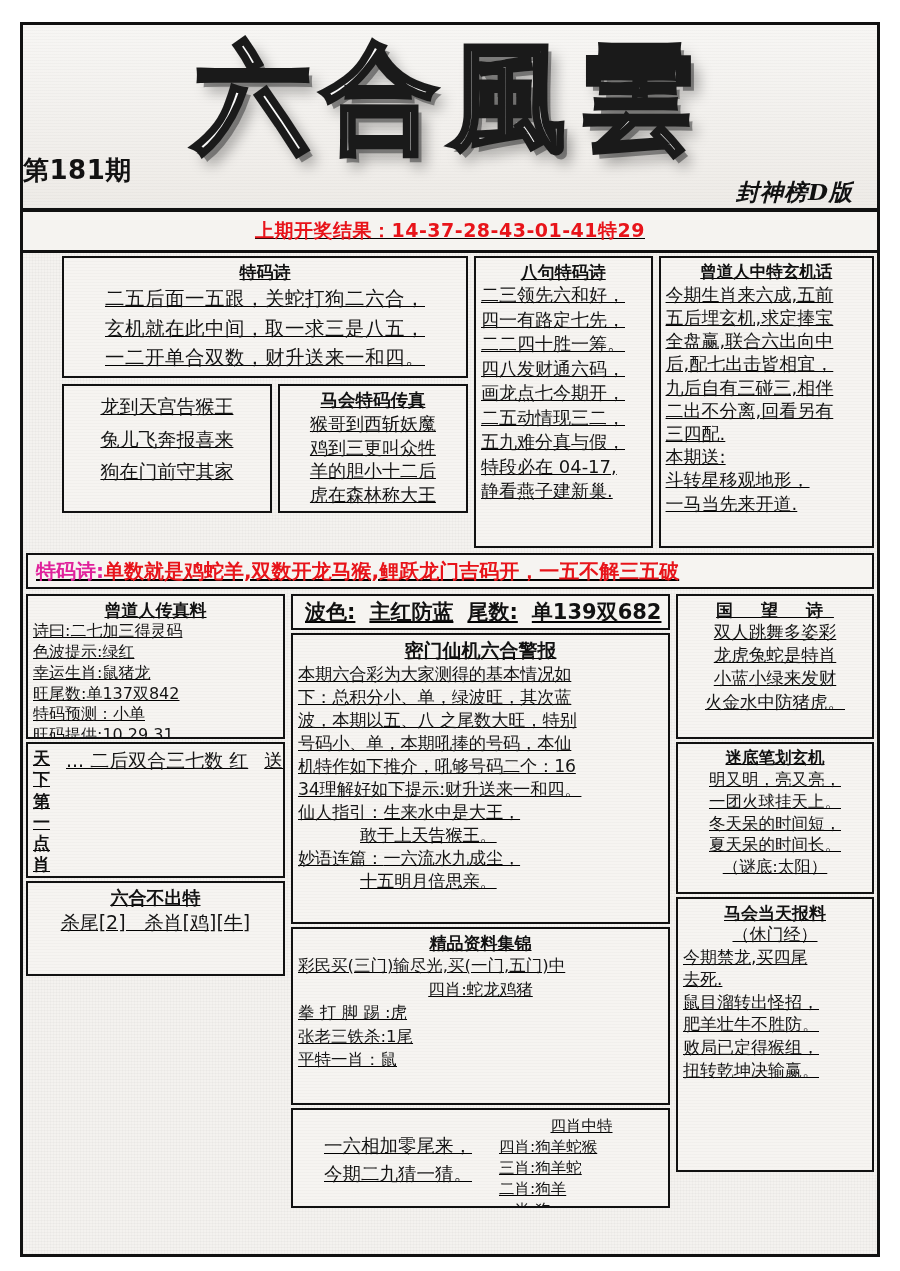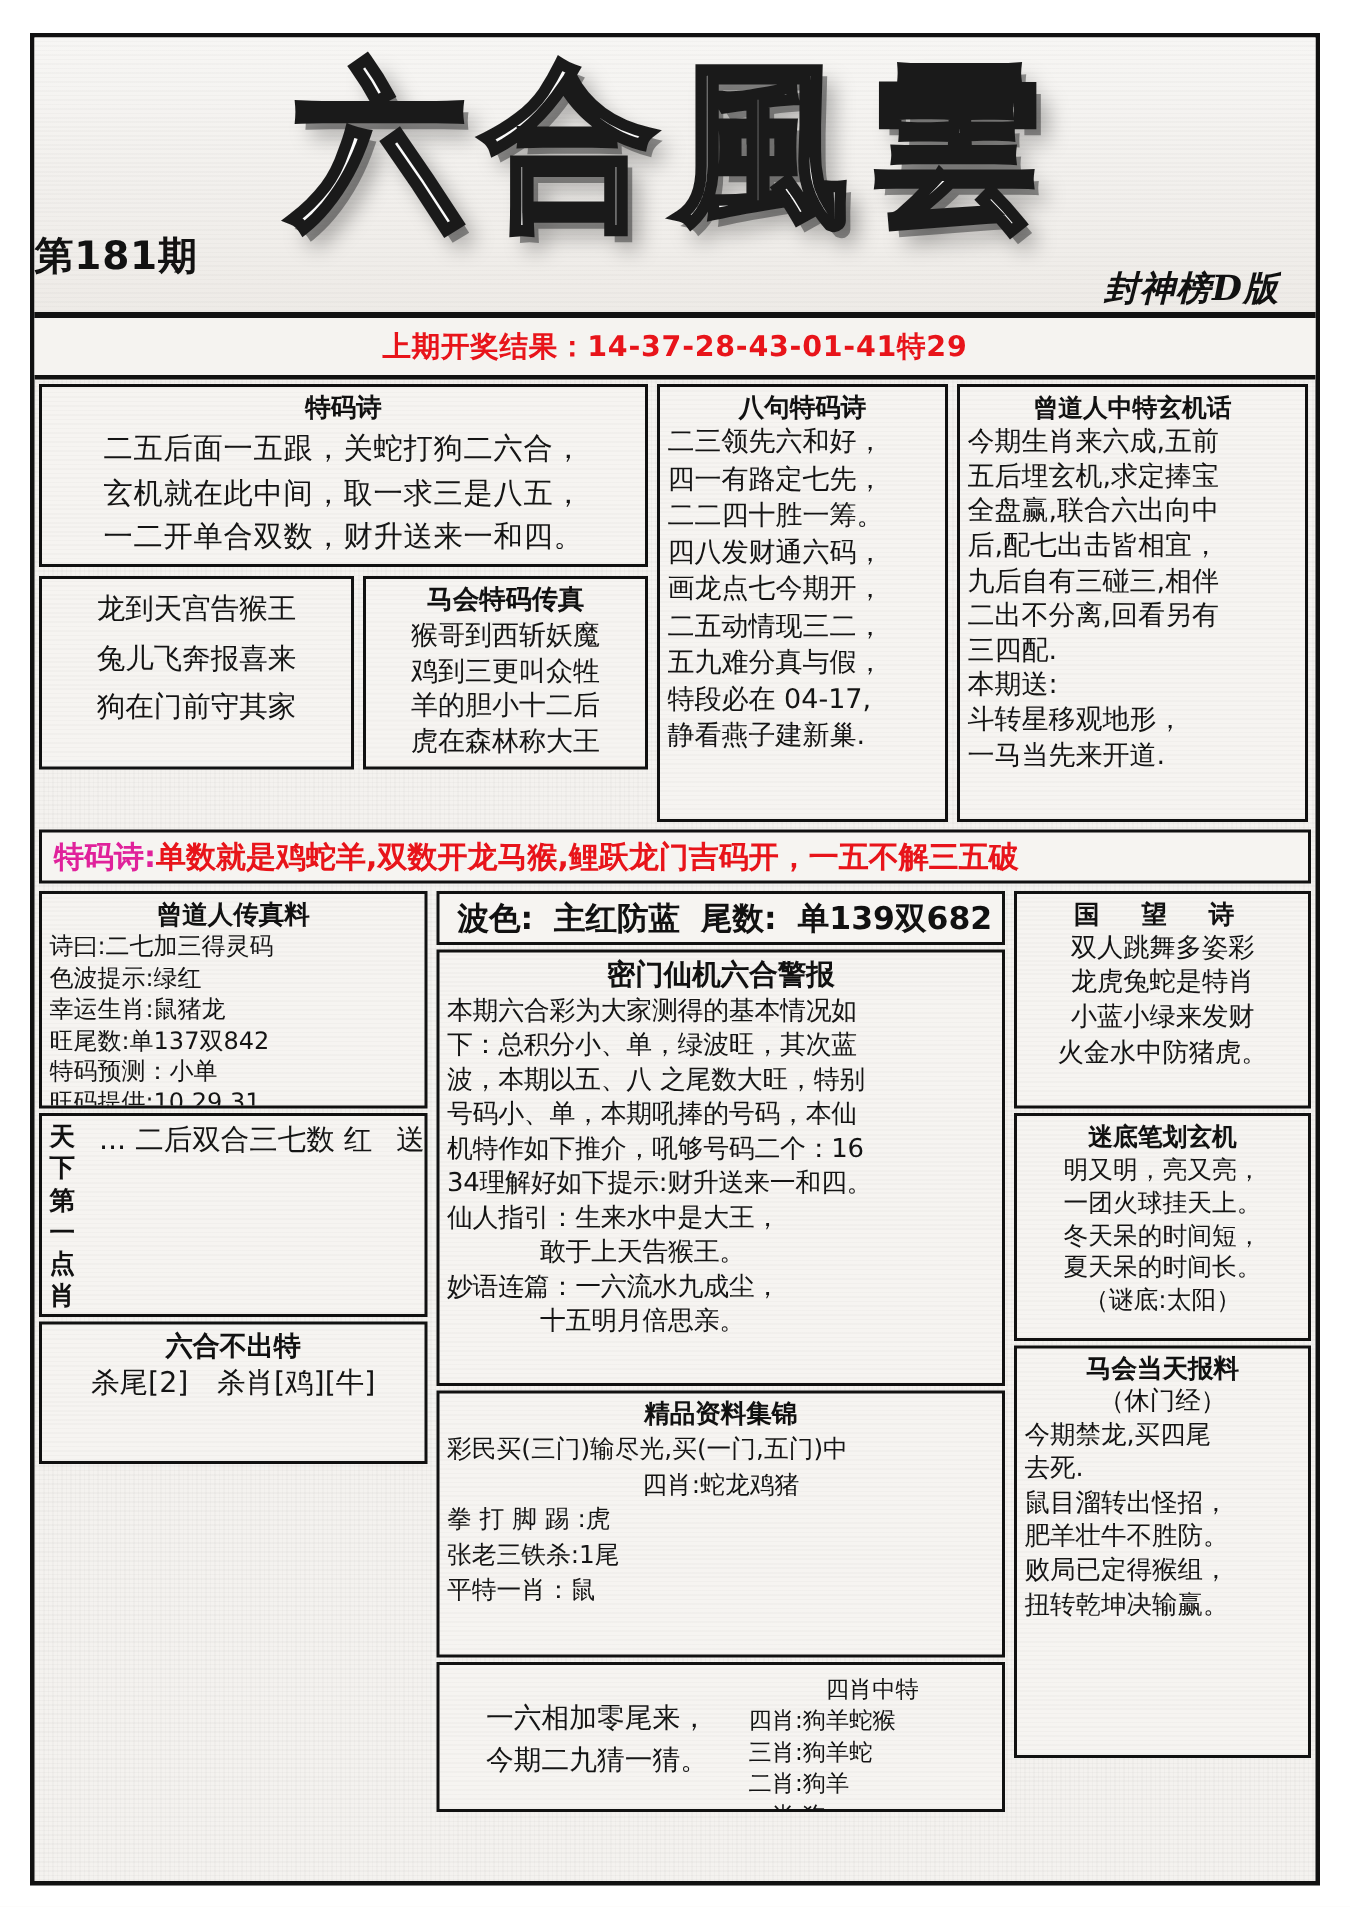--- a/index.html
+++ b/index.html
@@ -17,21 +17,21 @@
     background:#ffffff;
   }
   .frame{
     box-sizing:border-box;
     width:860px;height:1235px;
     border:3px solid #111;
     background:
       repeating-linear-gradient(0deg,rgba(0,0,0,0.022) 0 1px,rgba(255,255,255,0) 1px 3px),
       repeating-linear-gradient(90deg,rgba(0,0,0,0.02) 0 1px,rgba(255,255,255,0) 1px 3px),
       #f4f2ef;
-    display:flex;flex-direction:column;
+    display:flex;flex-direction:column;text-decoration:underline;
   }
   
   .masthead{
     position:relative;
     height:183px;
     border-bottom:4px solid #111;
     background:
       repeating-linear-gradient(0deg,rgba(0,0,0,0.02) 0 1px,rgba(255,255,255,0) 1px 3px),
       linear-gradient(180deg,#f7f6f4,#eeebe7);
     overflow:hidden;
@@ -85,21 +85,21 @@
     overflow:hidden;
   }
   .ttl{
     text-align:center;font-weight:bold;color:#111;
     font-size:17px;line-height:1.25;
   }
   .ln{color:#141414;line-height:1.28;white-space:nowrap;}
   .c{text-align:center;}
   
   .topwrap{display:flex;}
-  .topleft{width:412px;}
+  .topleft{width:412px;padding-left:36px;}
   .topmid{width:200px;}
   .topright{width:240px;}
   .poem1 .ln{font-size:19.5px;line-height:1.5;letter-spacing:0.5px;}
   .poem1 .ttl{font-size:17px;margin-bottom:1px;}
   .subrow{display:flex;}
   .sub1{width:213px;}
   .sub2{width:193px;}
   .sub1 .ln{font-size:19px;line-height:1.72;text-align:center;}
   .sub2 .ln{font-size:18px;line-height:1.32;text-align:center;}
   .sub2 .ttl{font-size:17.5px;}

